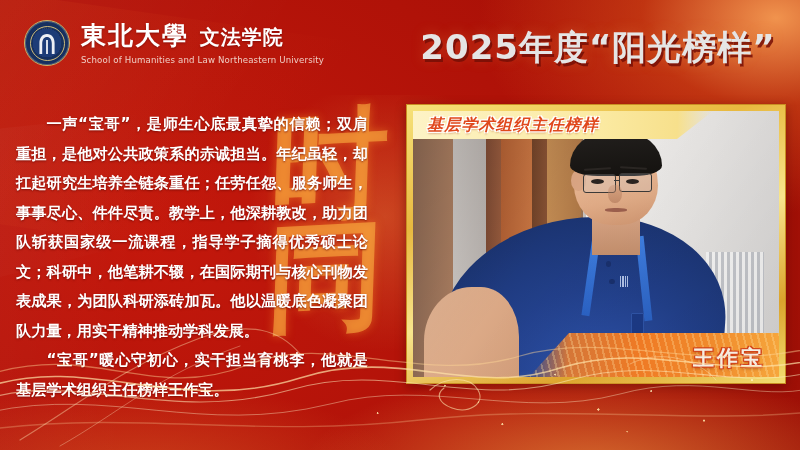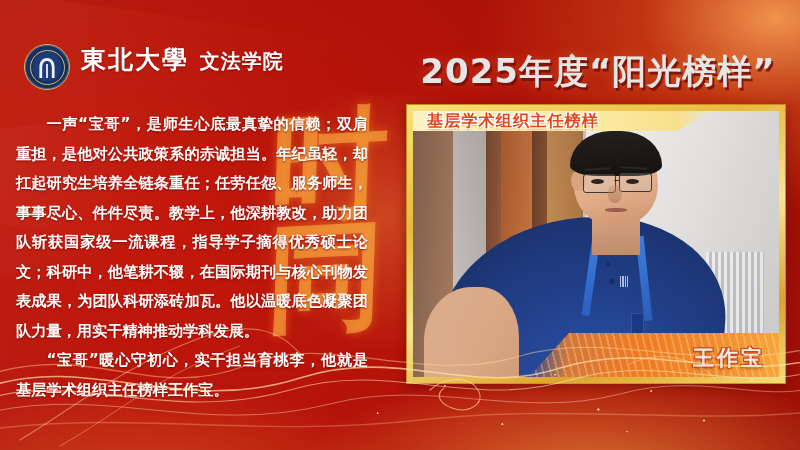--- a/index.html
+++ b/index.html
@@ -46,21 +46,21 @@
     pointer-events:none;
   }
   .watermark span{display:block;}
   .wm-glow{
     position:absolute;left:250px;top:95px;width:270px;height:270px;
     background:radial-gradient(circle at 50% 45%, rgba(255,196,92,.28), rgba(255,150,40,0) 68%);
     pointer-events:none;
   }
 
   
-  .header{position:absolute;left:0;top:0;width:800px;height:92px;margin-top:24px;}
+  .header{position:absolute;left:0;top:0;width:800px;height:92px;}
   .logo-wrap{position:absolute;left:24px;top:20px;display:flex;align-items:flex-start;}
   .crest{
     width:44px;height:44px;border-radius:50%;
     background:
       radial-gradient(circle at 50% 50%, #1d3c77 0 46%, #16305f 46% 100%);
     border:1.6px solid #cdb568;
     box-shadow:0 0 0 1px rgba(255,255,255,.22) inset;
     position:relative;flex:0 0 auto;
   }
   .crest:before{
@@ -223,24 +223,24 @@
   }
   .ph-btn1{position:absolute;left:52.6%;top:56.5%;width:1.5%;height:2.2%;
     background:#19306c;border-radius:50%;}
   .ph-btn2{position:absolute;left:53.6%;top:63%;width:1.5%;height:2.2%;
     background:#19306c;border-radius:50%;}
   .ph-shade{position:absolute;inset:0;
     background:linear-gradient(125deg,rgba(0,0,0,.12),rgba(0,0,0,0) 40%,rgba(0,0,0,.07) 100%);}
 
   
   .card-banner{
-    position:absolute;left:7px;top:7px;width:300px;height:20px;
+    position:absolute;left:7px;top:7px;width:300px;height:28px;
     background:linear-gradient(92deg,#fdf3c6 0%,#fbeaa2 62%,#f7e08c 88%,rgba(247,224,140,.0) 100%);
     clip-path:polygon(0 0,100% 0,88% 100%,0 100%);
-    display:flex;align-items:center;
+    display:flex;align-items:center;font-style:italic;
   }
   .card-banner-text{
     margin-left:14px;font-size:16px;font-weight:700;letter-spacing:1.2px;
     color:#e0481c;white-space:nowrap;
     text-shadow:
       -1.2px -1.2px 0 #fff, 1.2px -1.2px 0 #fff, -1.2px 1.2px 0 #fff, 1.2px 1.2px 0 #fff,
       0 2px 2px rgba(150,30,0,.35);
   }
   
   .card-nameplate{
@@ -313,20 +313,21 @@
         <svg class="arch" viewBox="0 0 20 24">
           <path d="M10 2 C5 2 2.4 6 2.4 11 L2.4 22 L5.2 22 L5.2 11.4 C5.2 7.6 7.1 4.9 10 4.9 C12.9 4.9 14.8 7.6 14.8 11.4 L14.8 22 L17.6 22 L17.6 11 C17.6 6 15 2 10 2 Z" fill="#ffffff" opacity="0.92"></path>
           <rect x="9.1" y="8" width="1.8" height="14" fill="#ffffff" opacity="0.92"></rect>
         </svg>
       </div>
       <div class="name-block">
         <div class="cn-name">
           <span>東北大學</span>
           <span class="sec">文法学院</span>
         </div>
+        <div class="en-name">School of Humanities and Law Northeastern University</div>
       </div>
     </div>
     <div class="main-title">2025年度“阳光榜样”</div>
   </div>
 
   <div class="article">
     <p>一声“宝哥”，是师生心底最真挚的信赖；双肩重担，是他对公共政策系的赤诚担当。年纪虽轻，却扛起研究生培养全链条重任；任劳任怨、服务师生，事事尽心、件件尽责。教学上，他深耕教改，助力团队斩获国家级一流课程，指导学子摘得优秀硕士论文；科研中，他笔耕不辍，在国际期刊与核心刊物发表成果，为团队科研添砖加瓦。他以温暖底色凝聚团队力量，用实干精神推动学科发展。</p>
     <p>“宝哥”暖心守初心，实干担当育桃李，他就是基层学术组织主任榜样王作宝。</p>
   </div>
 

